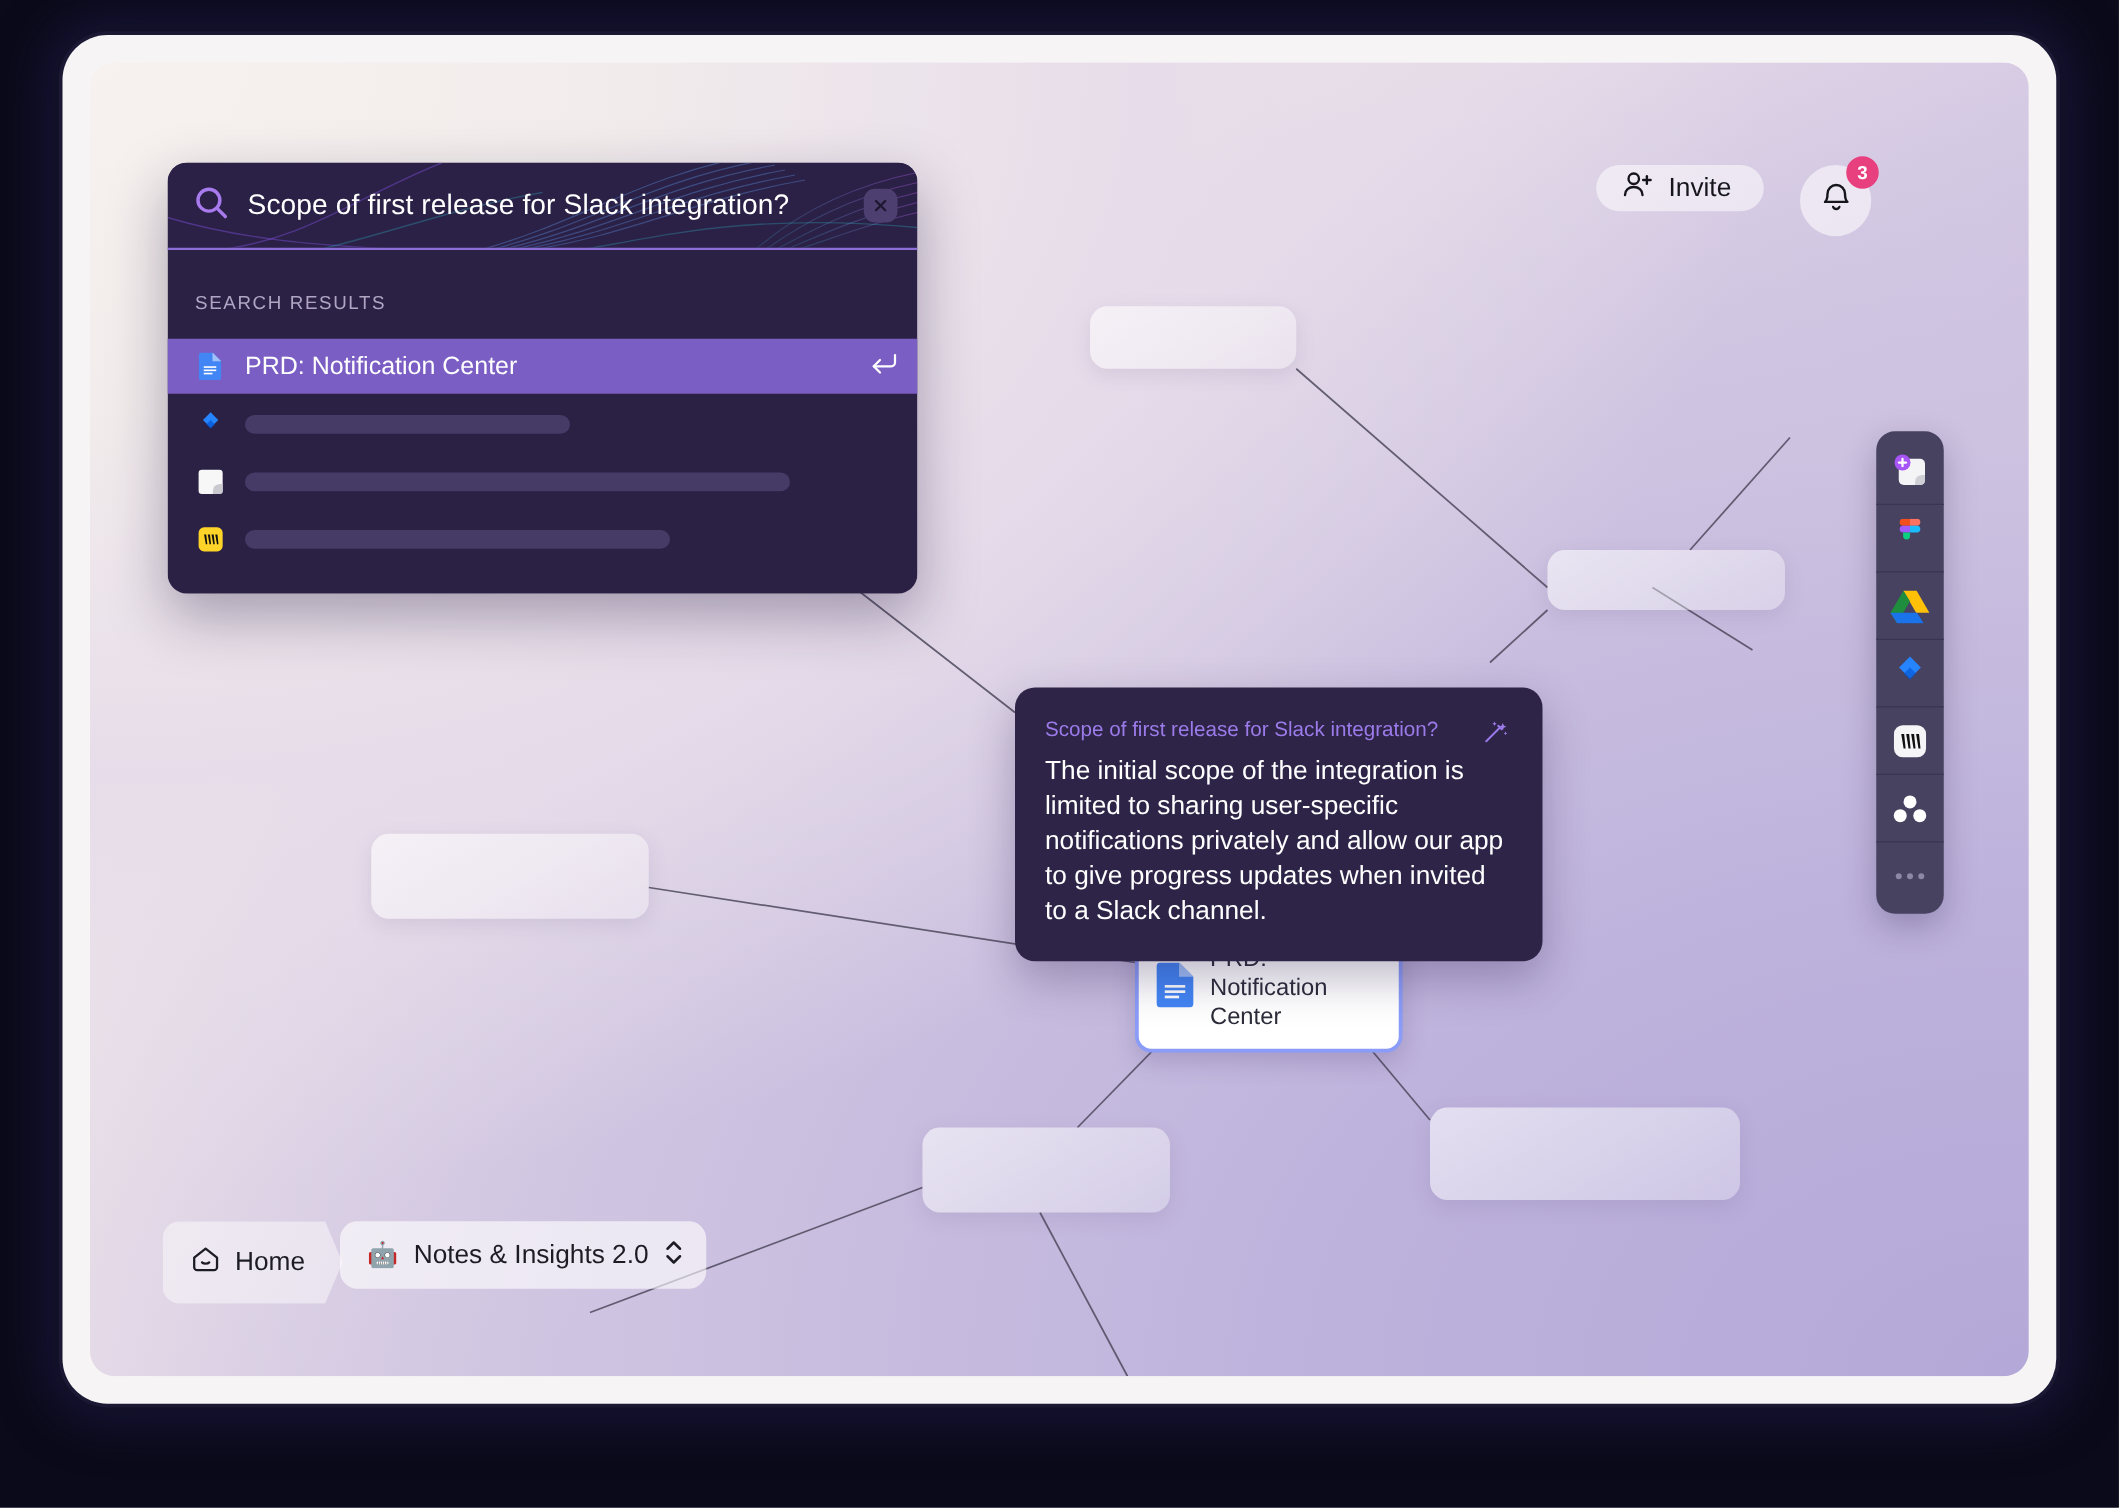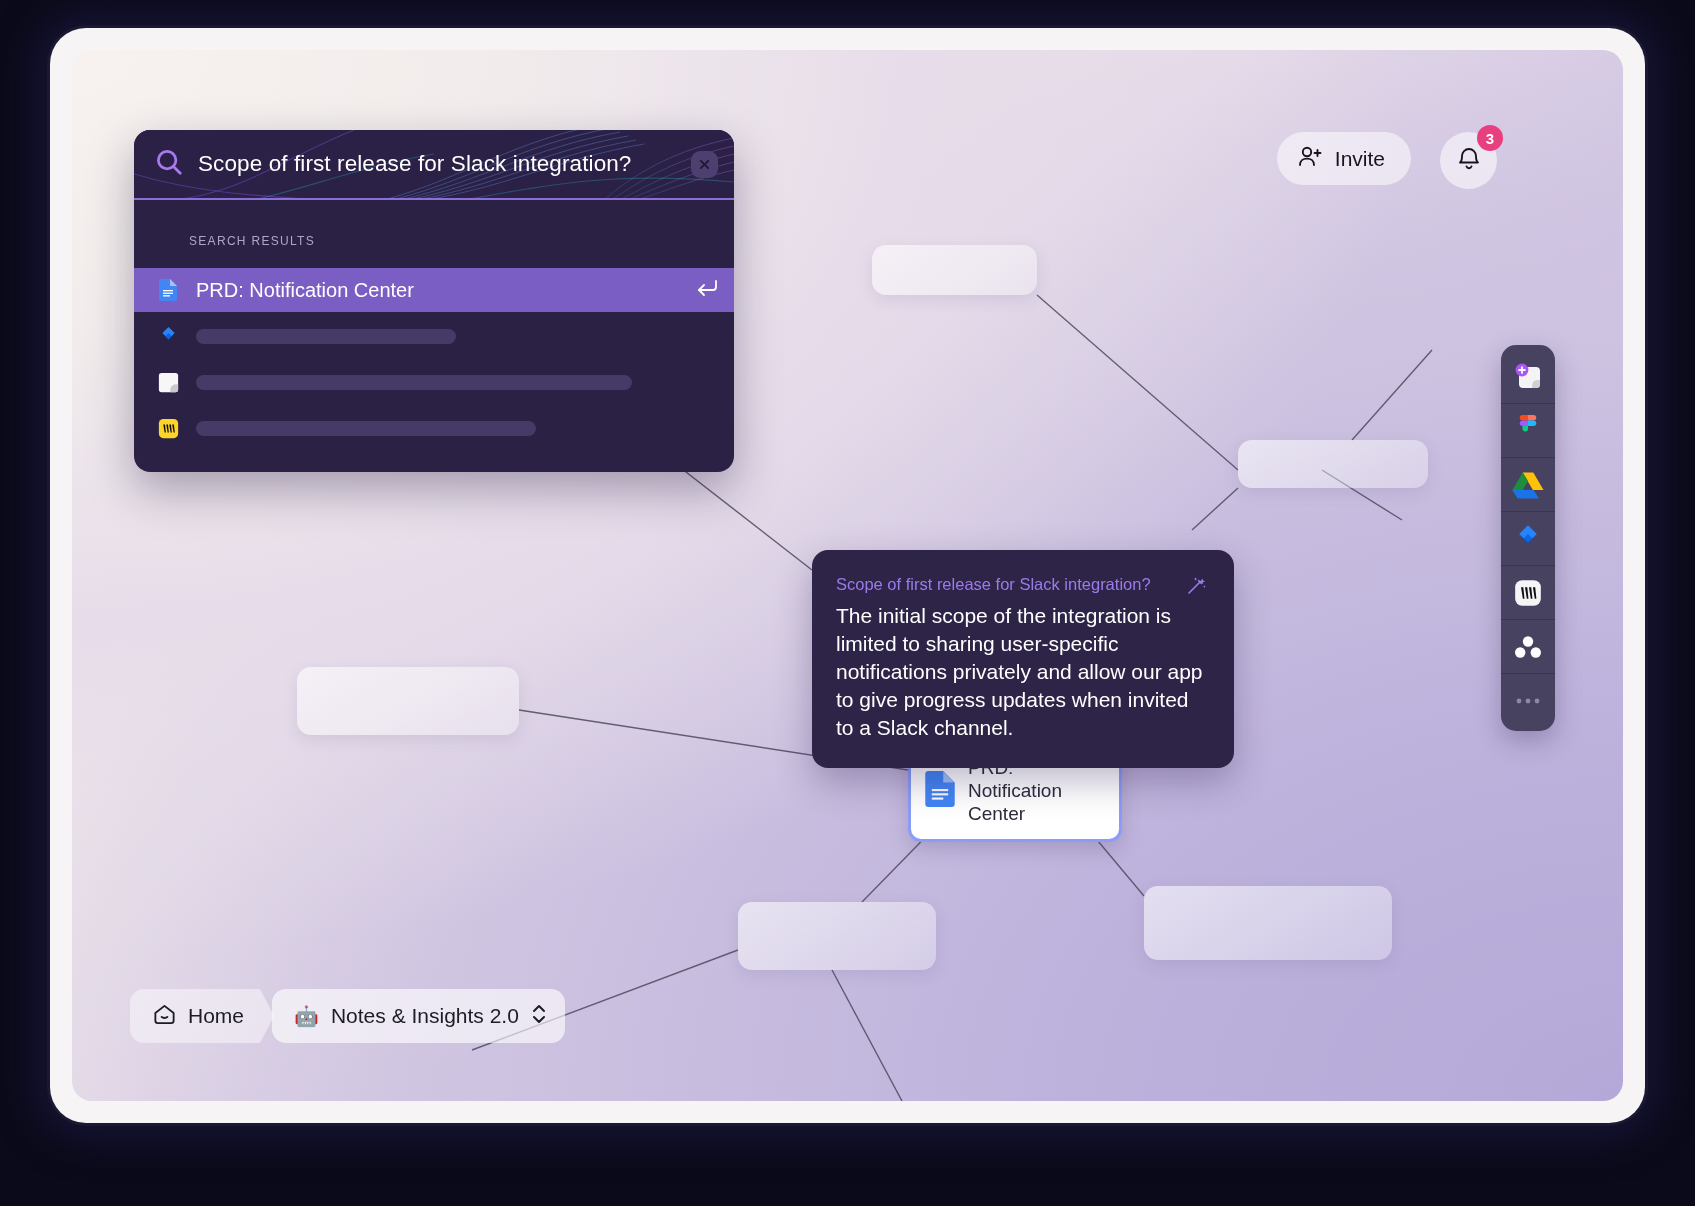--- a/index.html
+++ b/index.html
@@ -79,24 +79,23 @@
     position: relative; z-index: 2;
     width: 27px; height: 27px;
     border-radius: 9px;
     background: #4e3f71;
     display: flex; align-items: center; justify-content: center;
     cursor: pointer;
   }
   #results { background: #2a2144; padding-bottom: 22px; }
   #results-heading {
     color: #b0a6c4;
-    font-size: 12px;
+    font-size: 15px;
     letter-spacing: 1.3px;
     padding: 34px 0 20px 22px;
-    margin-left: 33px;
   }
   .result-row {
     display: flex; align-items: center;
     height: 44px;
     padding: 0 16px 0 22px;
     cursor: pointer;
   }
   .result-row.selected { background: #7b5ec4; }
   .result-row + .result-row { margin-top: 2px; }
   .result-icon { flex: 0 0 24px; width: 24px; height: 24px; display: flex; align-items: center; justify-content: center; margin-right: 16px; }
@@ -159,21 +158,21 @@
     height: 54px;
     display: flex; align-items: center; justify-content: center;
     cursor: pointer;
   }
   .dock-item + .dock-item { border-top: 1px solid #3a3551; }
 
   
   #invite-button {
     position: absolute;
     right: 212px; top: 82px;
-    height: 53px;
+    height: 37px;
     padding: 0 26px 0 20px;
     border-radius: 27px;
     background: rgba(255,255,255,.52);
     display: flex; align-items: center; gap: 12px;
     cursor: pointer;
     z-index: 35;
   }
   #invite-label { color: #16151c; font-size: 21px; }
   #notifications-button {
     position: absolute;
@@ -197,21 +196,21 @@
   }
 
   
   #bottom-bar {
     position: absolute;
     left: 58px; bottom: 58px;
     display: flex; align-items: stretch;
     z-index: 35;
   }
   #home-chip {
-    height: 54px;
+    height: 66px;
     padding: 0 30px 0 22px;
     background: rgba(255,255,255,.45);
     border-radius: 14px 0 0 14px;
     display: flex; align-items: center; gap: 11px;
     cursor: pointer;
     clip-path: polygon(0 0, calc(100% - 14px) 0, 100% 50%, calc(100% - 14px) 100%, 0 100%);
   }
   #home-label { color: #1d1c24; font-size: 21px; }
   #board-chip {
     height: 54px;

